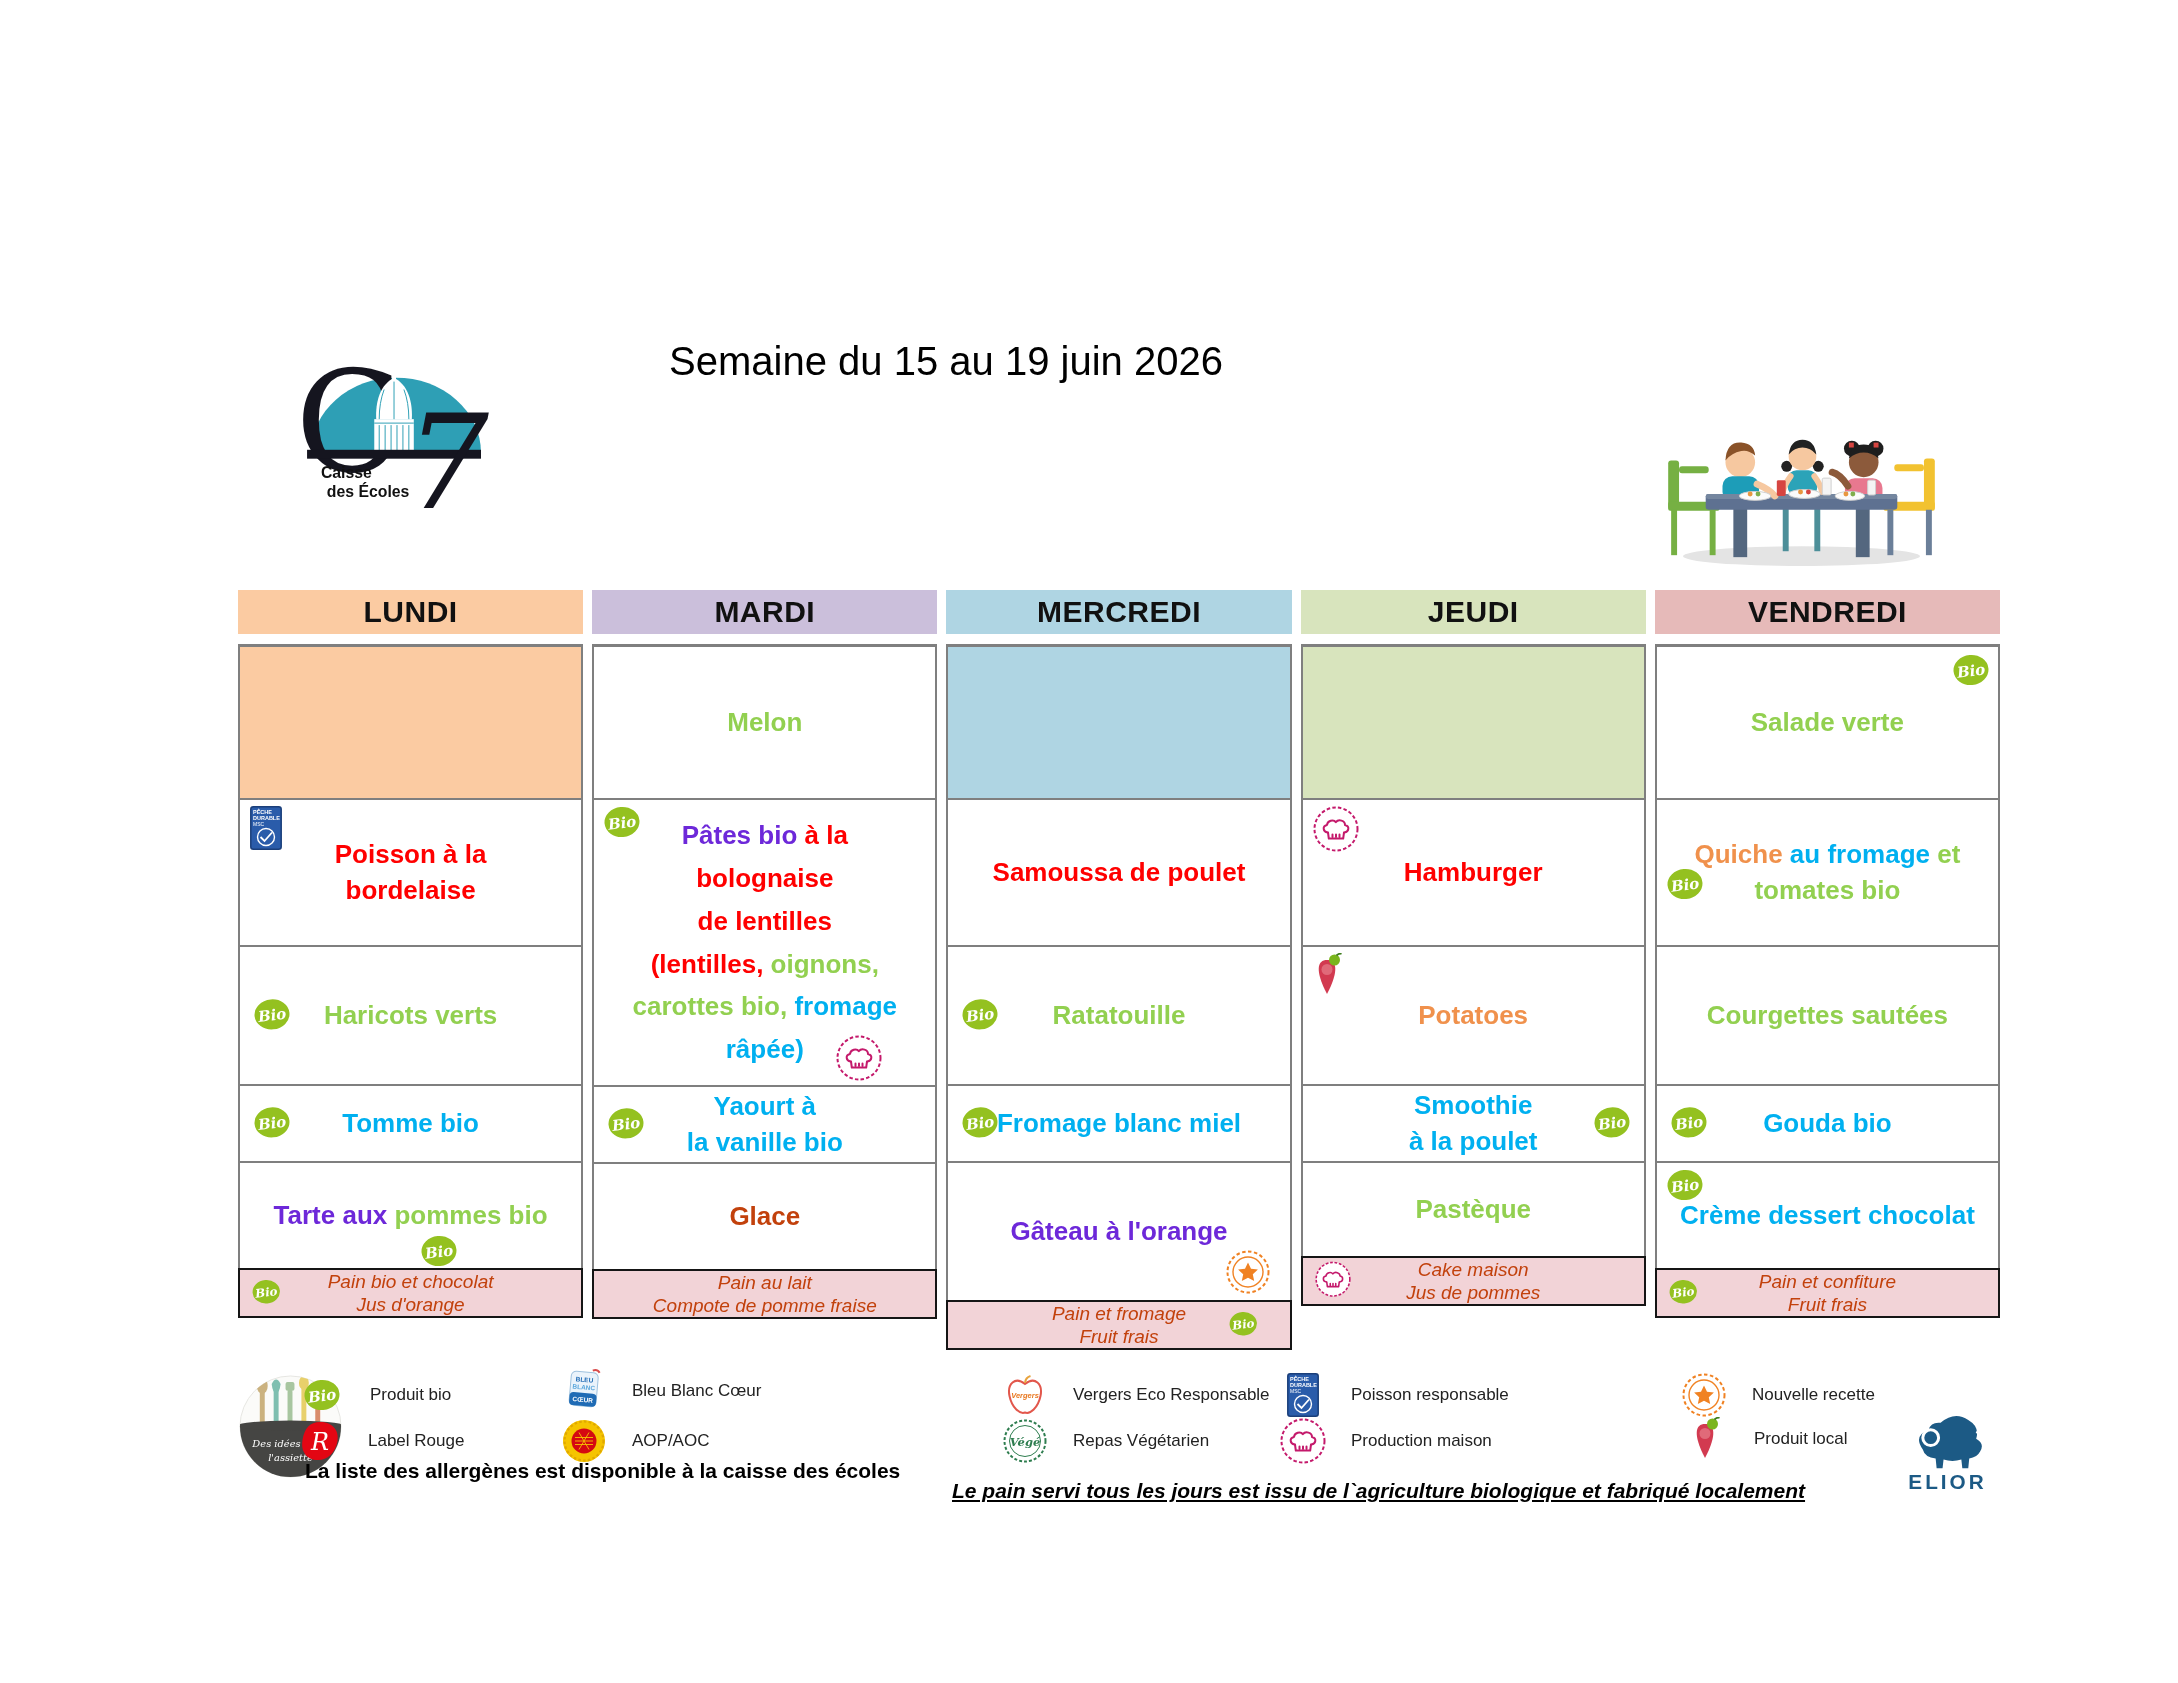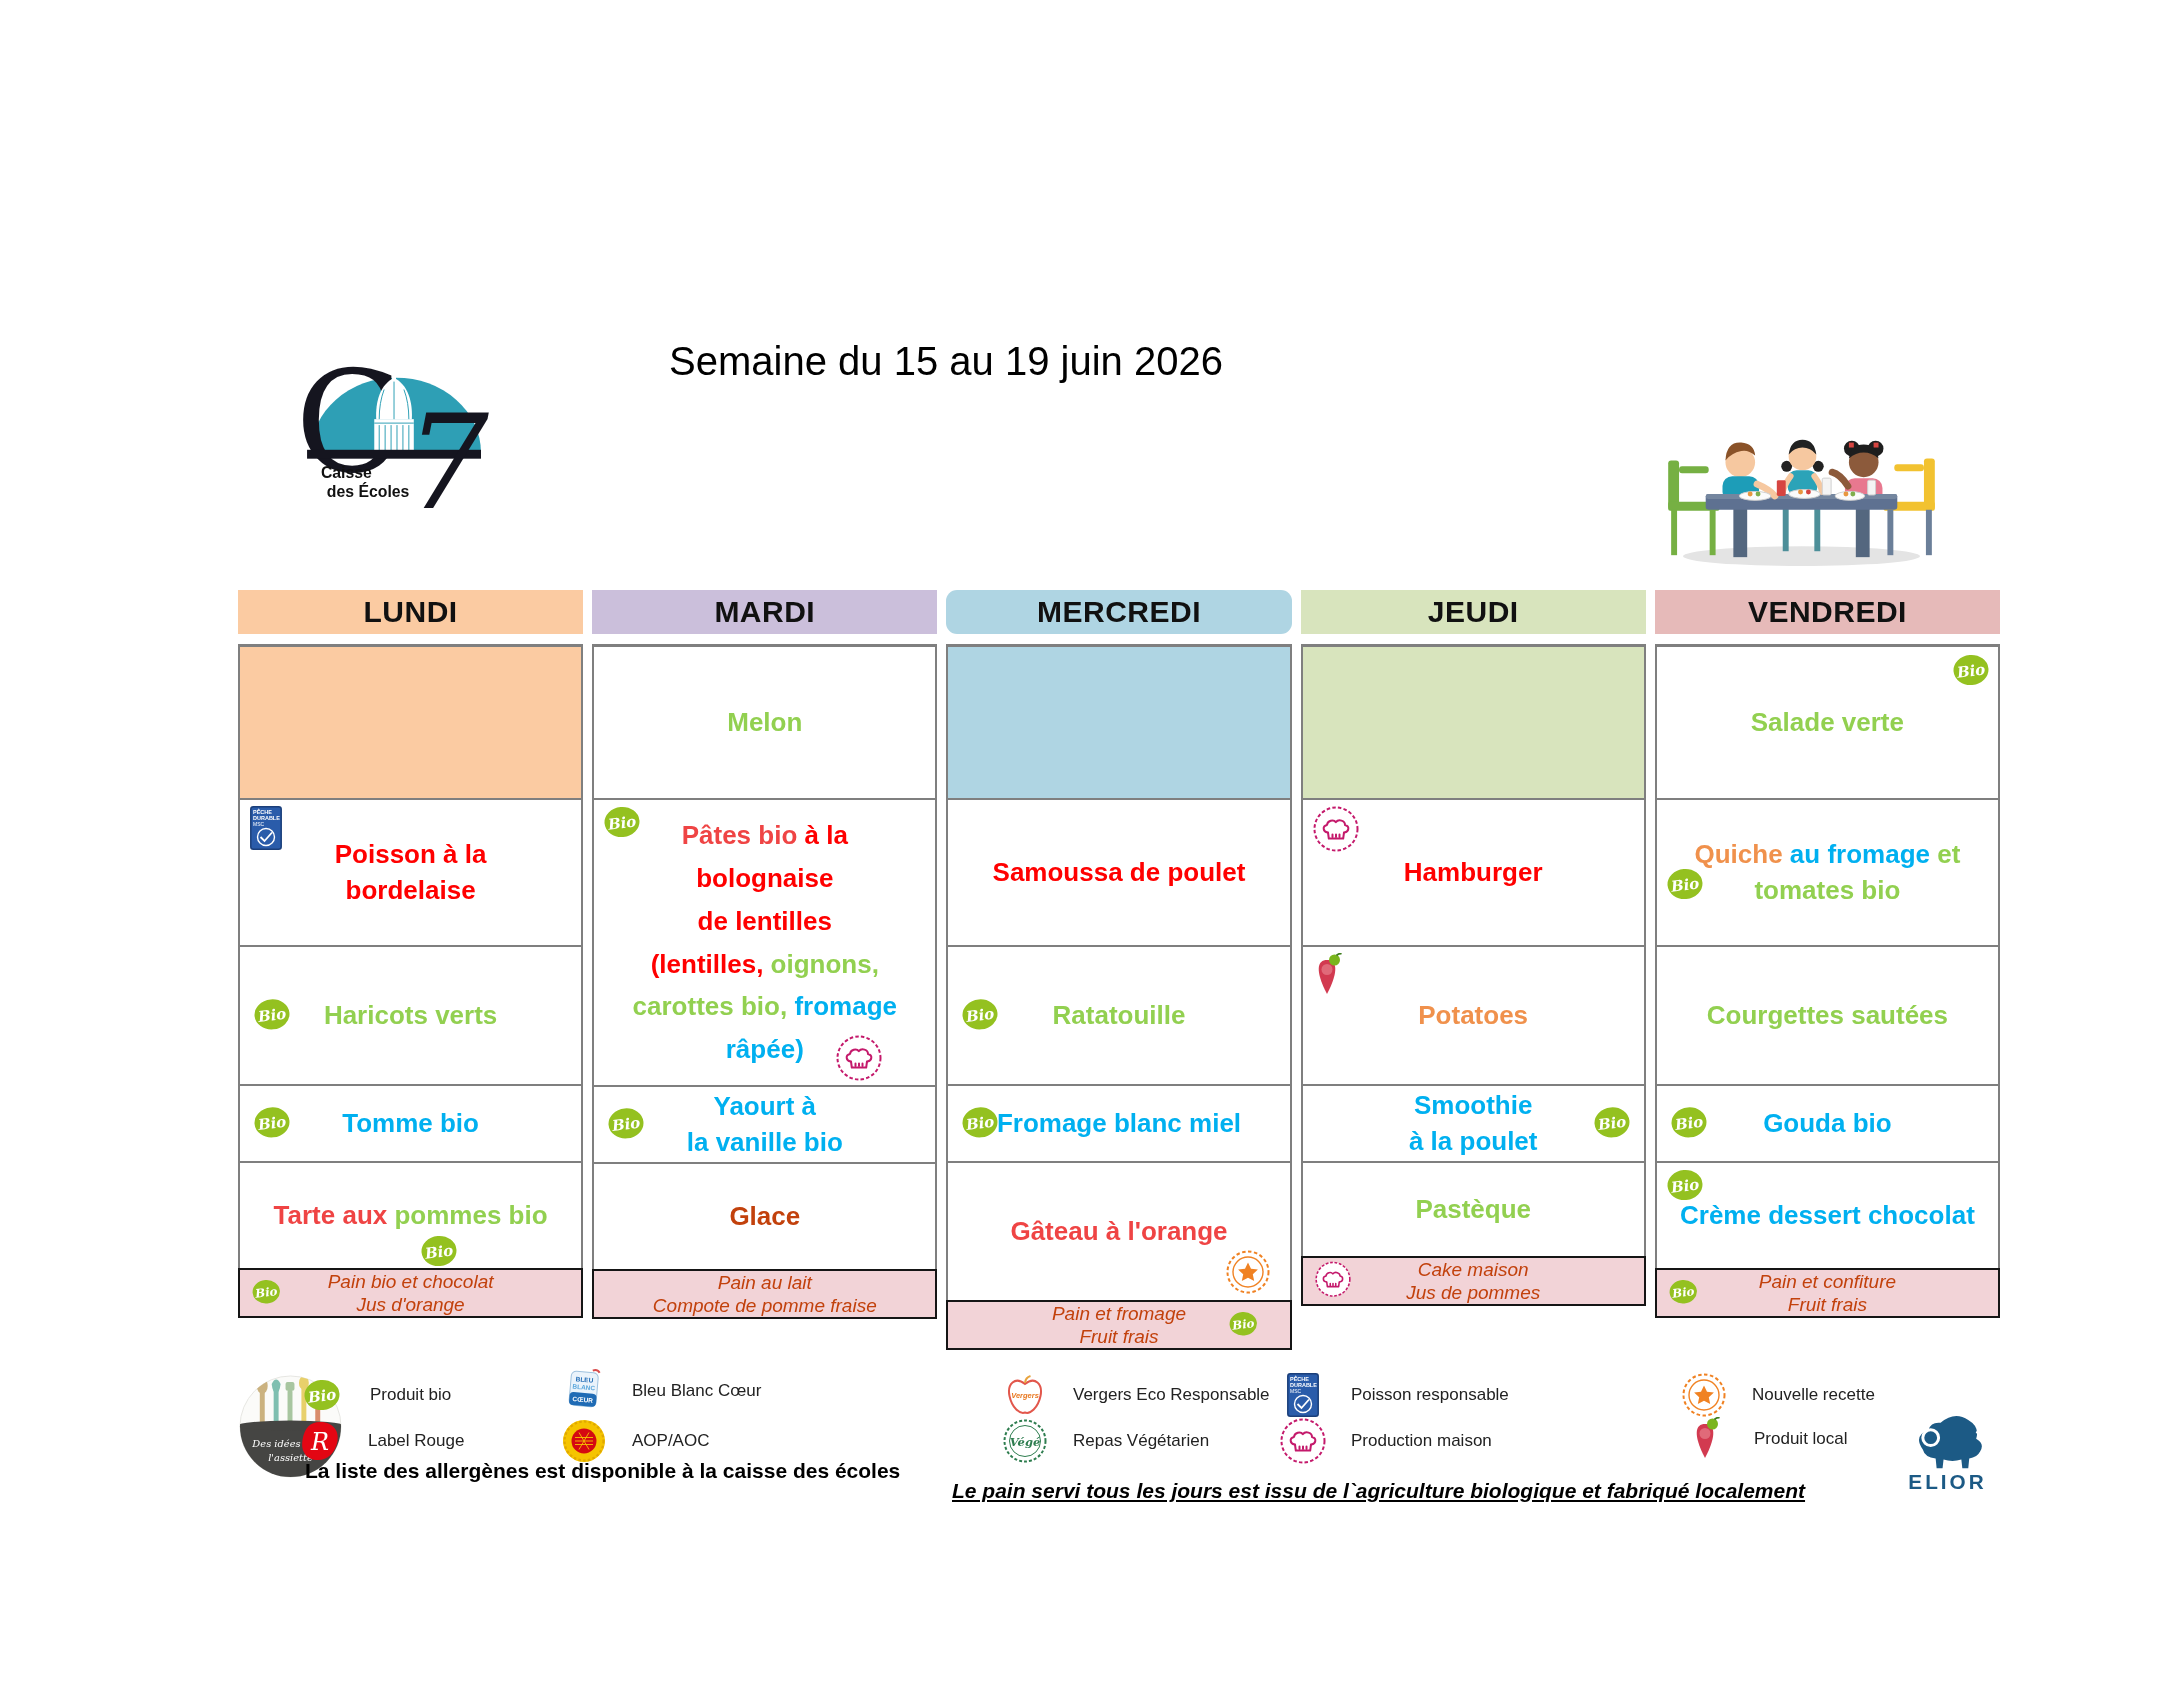--- a/index.html
+++ b/index.html
@@ -18,21 +18,21 @@
   .day-col{display:flex;flex-direction:column;}
   .cell{position:relative;background:#fff;border:2px solid #7F7F7F;margin-top:-2px;
         display:flex;align-items:center;justify-content:center;text-align:center;
         box-sizing:border-box;}
   .cell:first-child{margin-top:0;border-top-width:3px;}
   .cell.gouter{border:2px solid #151515;background:#F2D3D7;}
   .dish{font-weight:bold;font-size:26px;line-height:1.35;padding:0 6px;}
   .platlegume .dish{line-height:1.65;}
   .snack{font-style:italic;font-size:19px;line-height:1.22;color:#1a1a1a;}
   .c-red{color:#FF0000}.c-green{color:#92D050}.c-blue{color:#00B0F0}
-  .c-gold{color:#ef4444}.c-orange{color:#F0914C}.c-black{color:#c2410c}
+  .c-gold{color:#6d28d9}.c-orange{color:#F0914C}.c-black{color:#c2410c}
   .icon{position:absolute;line-height:0;}
   .ic-tl{left:10px;top:6px}.ic-tr{right:9px;top:7px}
   .ic-left{left:14px;top:50%;transform:translateY(-55%)}
   .ic-right{right:14px;top:50%;transform:translateY(-55%)}
   .ic-br{right:20px;bottom:6px}.ic-br2{right:53px;bottom:4px}
   .ic-below{left:53%;bottom:1px}
   .ic-leftlow{left:10px;top:58%;transform:translateY(-50%)}
   .cell.gouter .ic-left{left:12px}.cell.gouter .ic-right{right:32px}
   .legend{position:absolute;left:238px;top:1372px;width:1762px;height:129px;}
   .assiette{position:absolute;left:0;top:2px;}
@@ -141,21 +141,21 @@
         <circle cx="217" cy="84" r="2.5" fill="#7FAE4C"></circle>
       <rect x="140" y="70" width="9" height="16" rx="1.5" fill="#D64541"></rect>
       <rect x="186" y="68" width="9" height="17" rx="1.5" fill="#F4F4F4" stroke="#CFCFCF"></rect>
       <rect x="232" y="70" width="8" height="15" rx="1.5" fill="#F4F4F4" stroke="#CFCFCF"></rect>
     </svg>
   </div>
 
   <div id="menu-head" class="menu-head">
       <div class="day-header" style="background: rgb(251, 203, 162);">LUNDI</div>
       <div class="day-header" style="background: rgb(203, 191, 219);">MARDI</div>
-      <div class="day-header" style="background: rgb(175, 213, 227); border-radius: 11px;">MERCREDI</div>
+      <div class="day-header" style="background: rgb(175, 213, 227);">MERCREDI</div>
       <div class="day-header" style="background: rgb(216, 228, 189);">JEUDI</div>
       <div class="day-header" style="background: rgb(230, 186, 185);">VENDREDI</div>
     </div>
   <div id="menu-body" class="menu-body">
       <div class="day-col">
         <div class="cell entree" style="height: 156px; background: rgb(251, 203, 162);"></div>
         <div class="cell plat" style="height: 149px;">
           <span class="icon ic-tl"><svg width="32" height="44" viewBox="0 0 32 44">
               <rect x="0.8" y="0.8" width="30.4" height="42.4" rx="2.5" fill="#2A5CAA" stroke="#1B3F7A" stroke-width="1.5"></rect>
               <text x="3" y="8" font-size="5.5" font-weight="bold" fill="#fff">PÊCHE</text>

